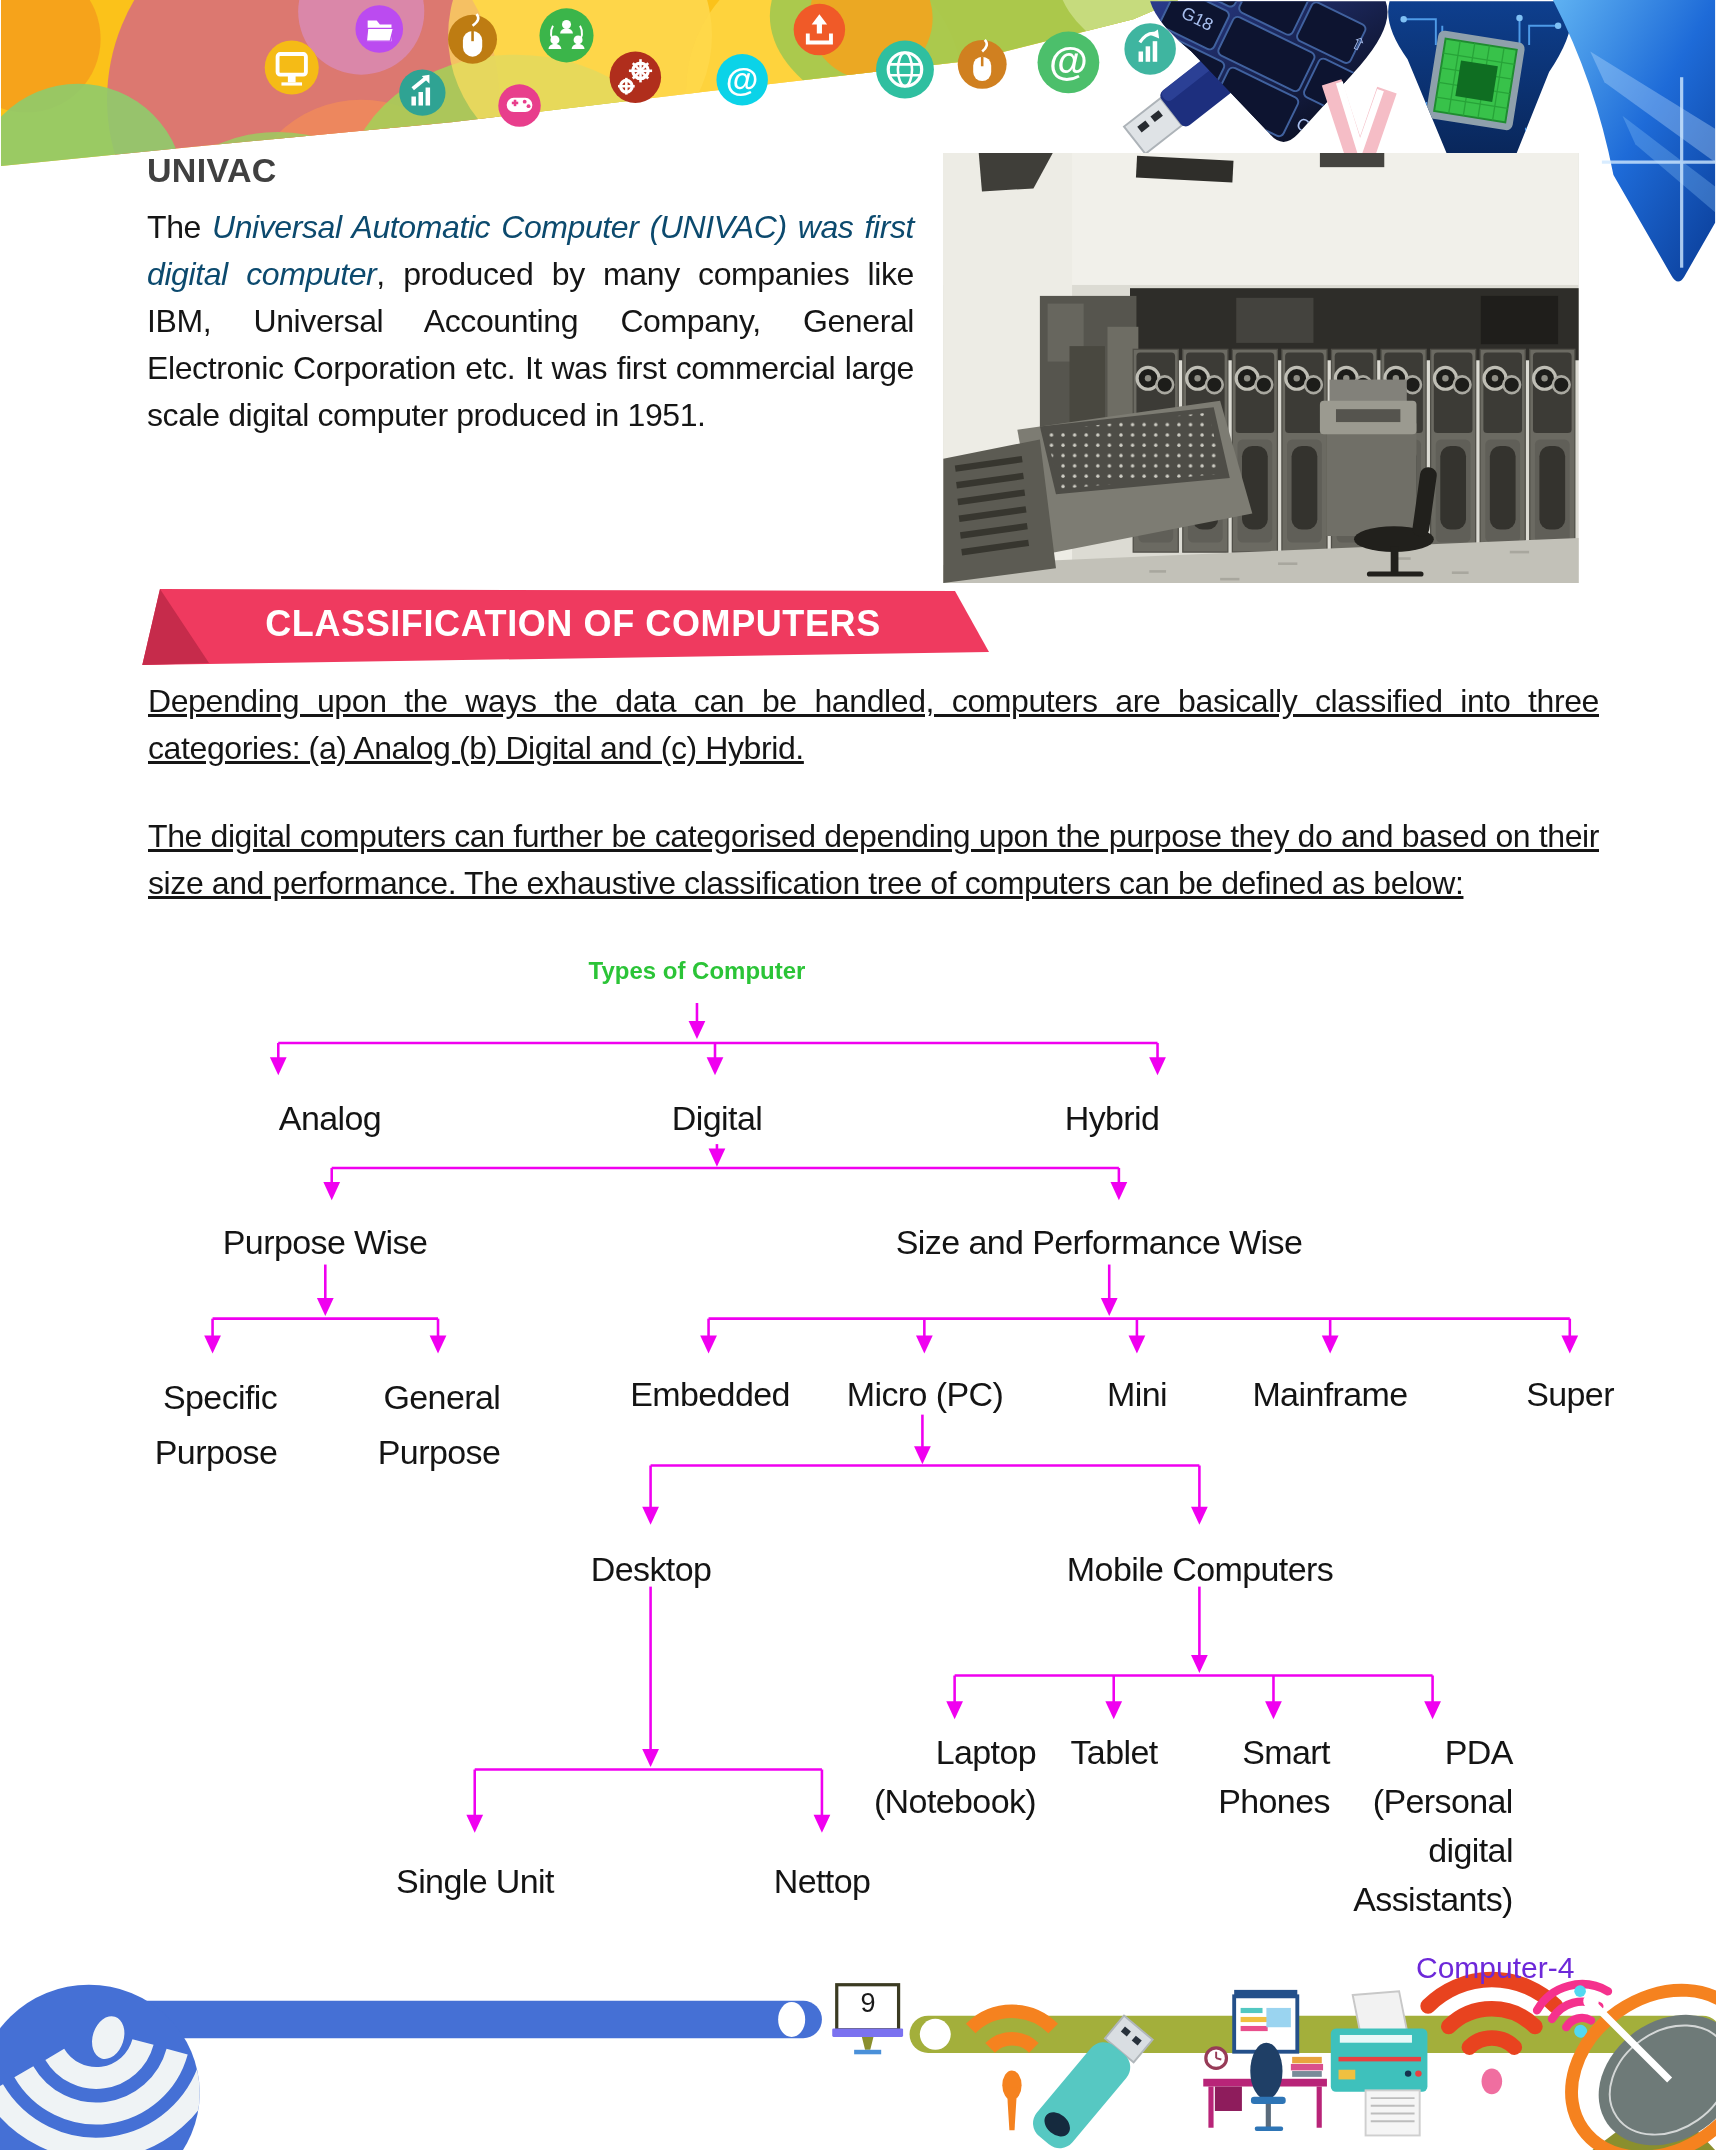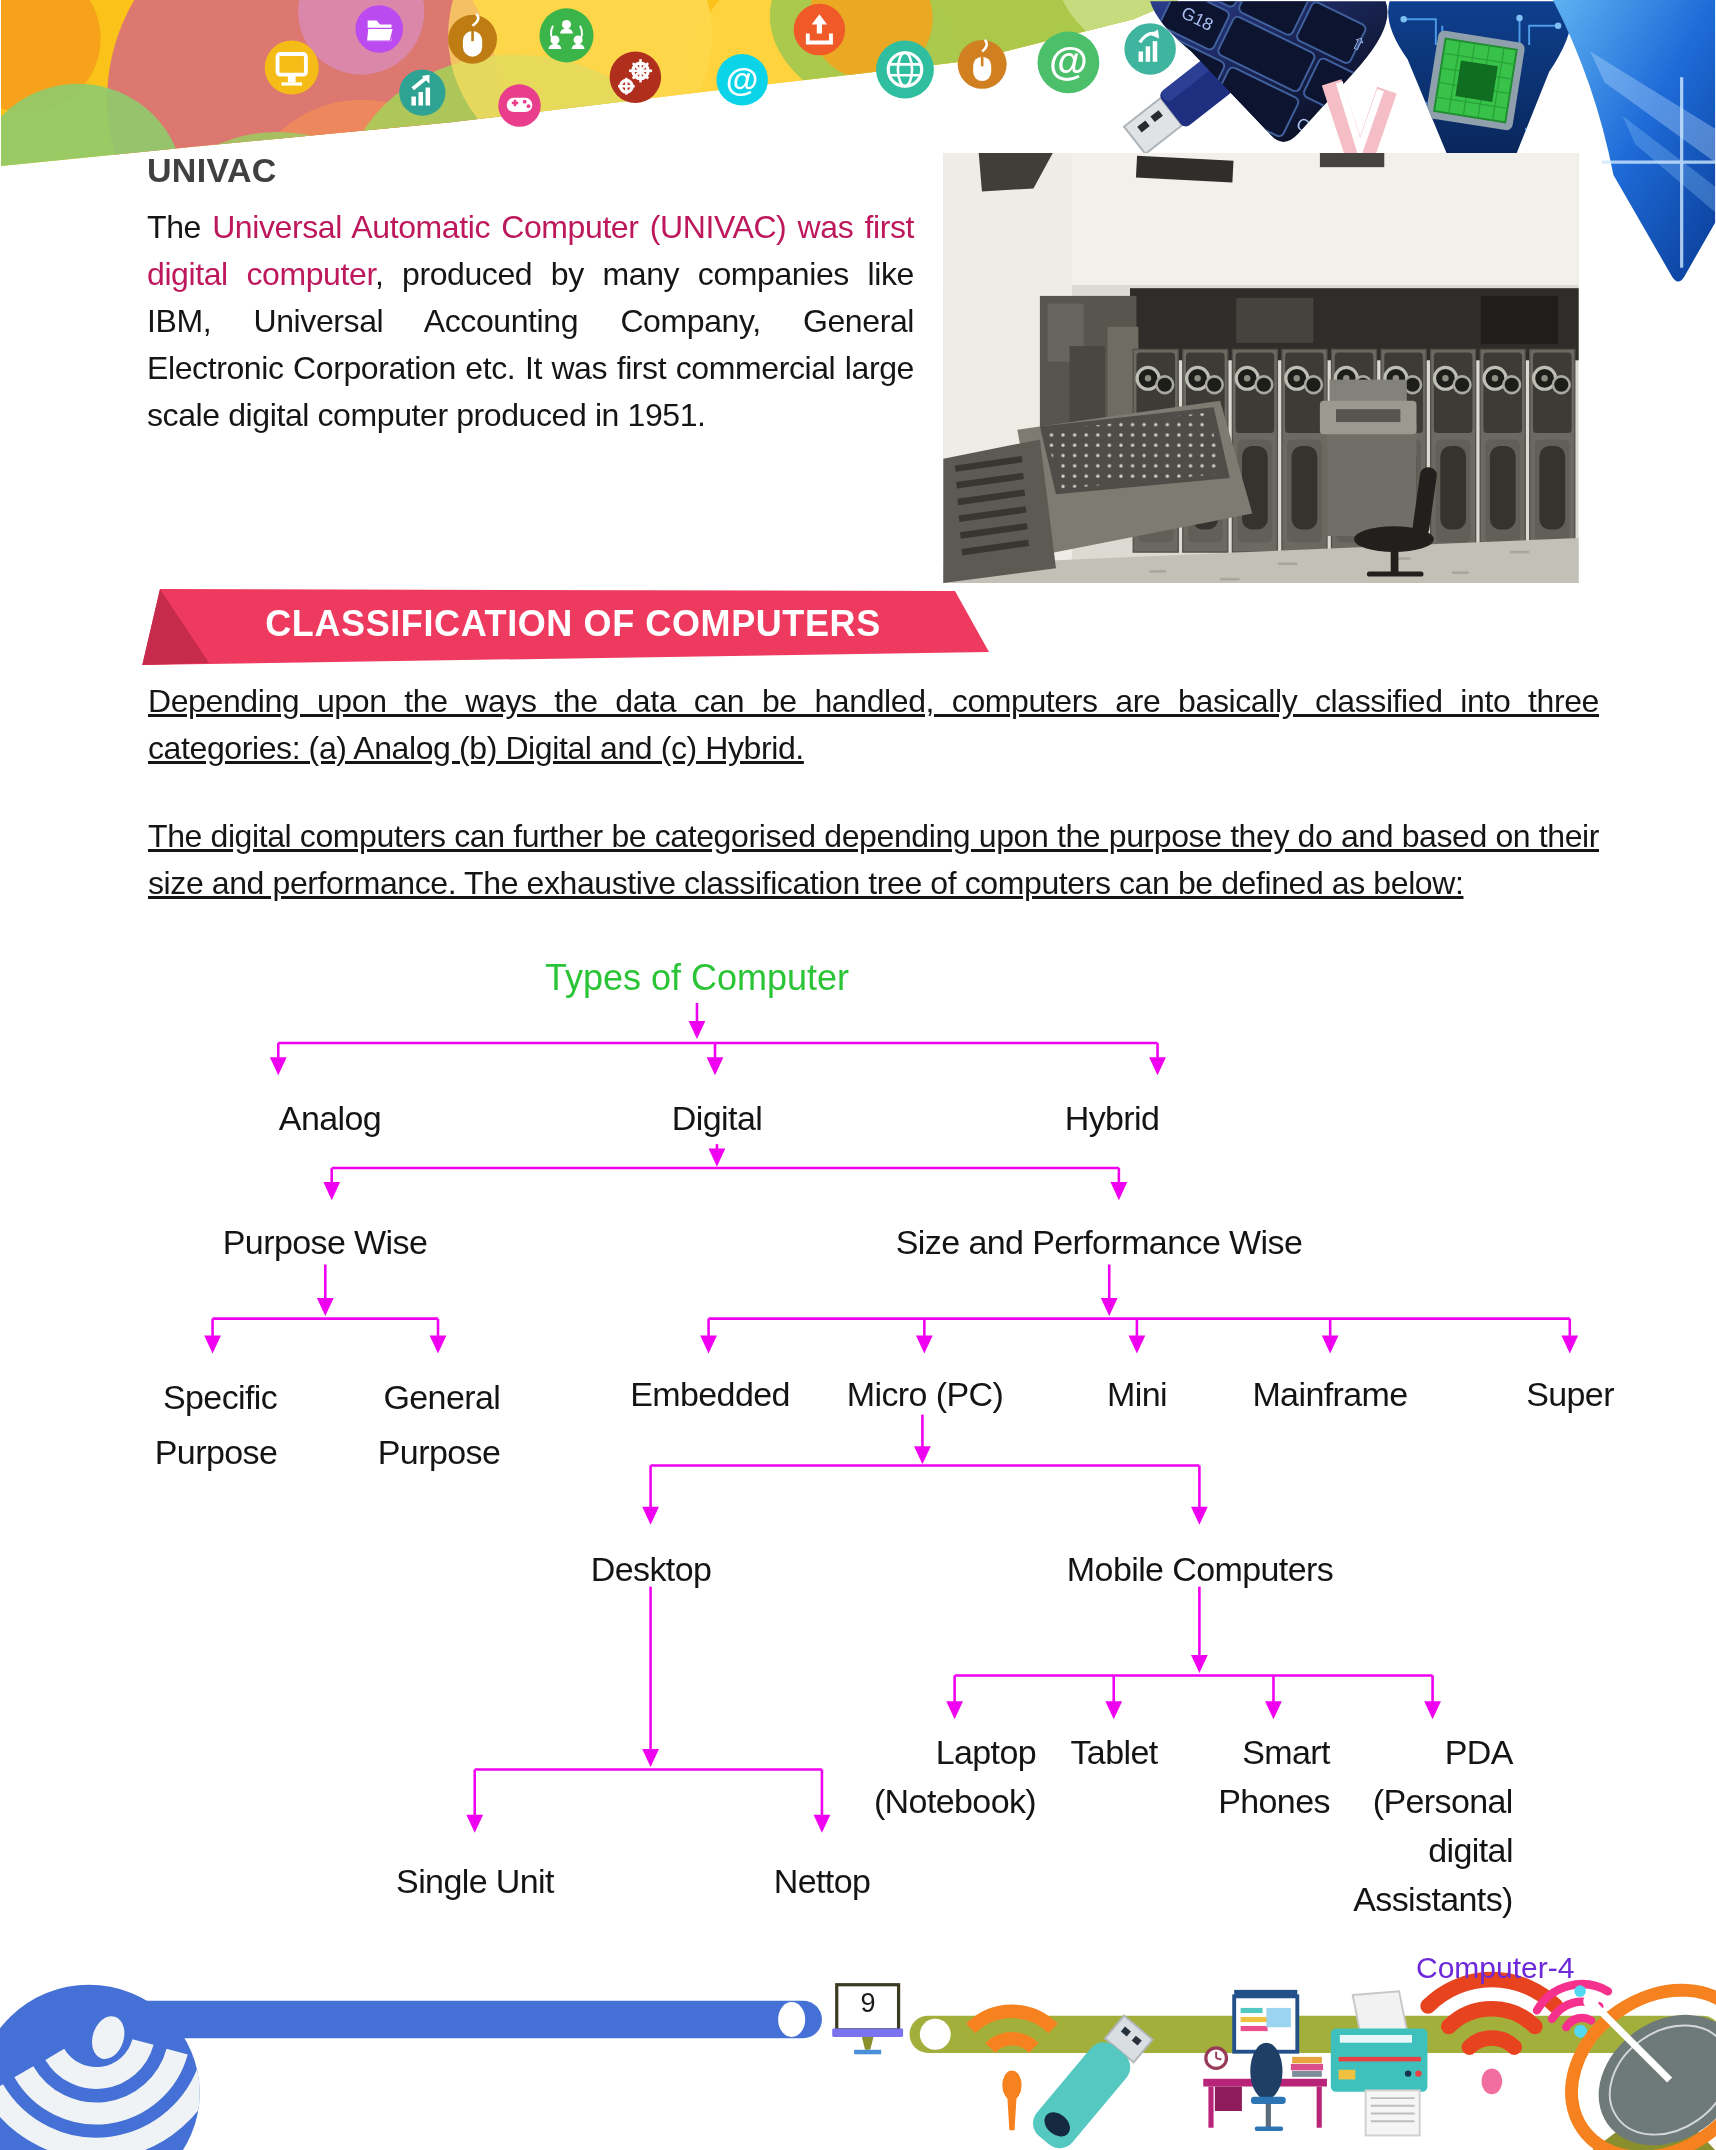--- a/index.html
+++ b/index.html
@@ -4,33 +4,33 @@
 <style>
   html,body{margin:0;padding:0;background:#888;}
   .page{position:relative;width:1716px;height:2151px;background:#ffffff;overflow:hidden;
         font-family:"Liberation Sans",sans-serif;}
   .abs{position:absolute;}
   svg{display:block;}
   
   .univac-h{left:147px;top:151px;font-size:34px;font-weight:700;color:#404040;letter-spacing:0.3px;}
   .univac-p{left:147px;top:204px;width:767px;font-size:32px;line-height:47px;color:#151515;
             text-align:justify;text-align-last:left;letter-spacing:-0.4px;}
-  .cyan{color:#be185d;}
+  .cyan{color:#0c4a6e;font-style:italic;}
   .para{left:148px;top:0;width:1451px;font-size:32px;line-height:47px;color:#151515;
         text-align:justify;text-align-last:left;letter-spacing:-0.4px;text-decoration:underline;}
   
   .banner{left:132px;top:582px;width:857px;height:90px;}
   .banner-main{position:absolute;inset:0;background:#EF3A5F;
     clip-path:polygon(28px 7px,823px 9px,857px 70px,10.3px 83px);}
   .banner-fold{position:absolute;inset:0;background:#C62B4B;
     clip-path:polygon(28px 7px,10.3px 83px,77px 81px);}
   .banner-title{position:absolute;left:64px;right:39px;top:5.2px;bottom:11.6px;display:flex;
     align-items:center;justify-content:center;color:#fff;font-size:36px;font-weight:700;letter-spacing:0.6px;}
   
-  .tree-title{left:697px;top:957px;transform:translateX(-50%);font-size:36px;font-weight:400;
+  .tree-title{left:697px;top:957px;transform:translateX(-50%);font-size:24px;font-weight:700;
               color:#2BC437;white-space:nowrap;}
   .lbl{position:absolute;transform:translateX(-50%);text-align:right;font-size:34px;color:#141414;
        line-height:49px;white-space:nowrap;letter-spacing:-0.6px;}
   .lbl .ln{display:block;white-space:nowrap;}
   .lh86{line-height:55px;}
   
   .page-num{left:837px;top:1988px;width:62px;text-align:center;font-size:27px;color:#1a1a1a;}
   .vol-label{left:1408px;top:1951px;font-size:30px;color:#6d28d9;margin-left:8px;}
 </style>
 </head>

